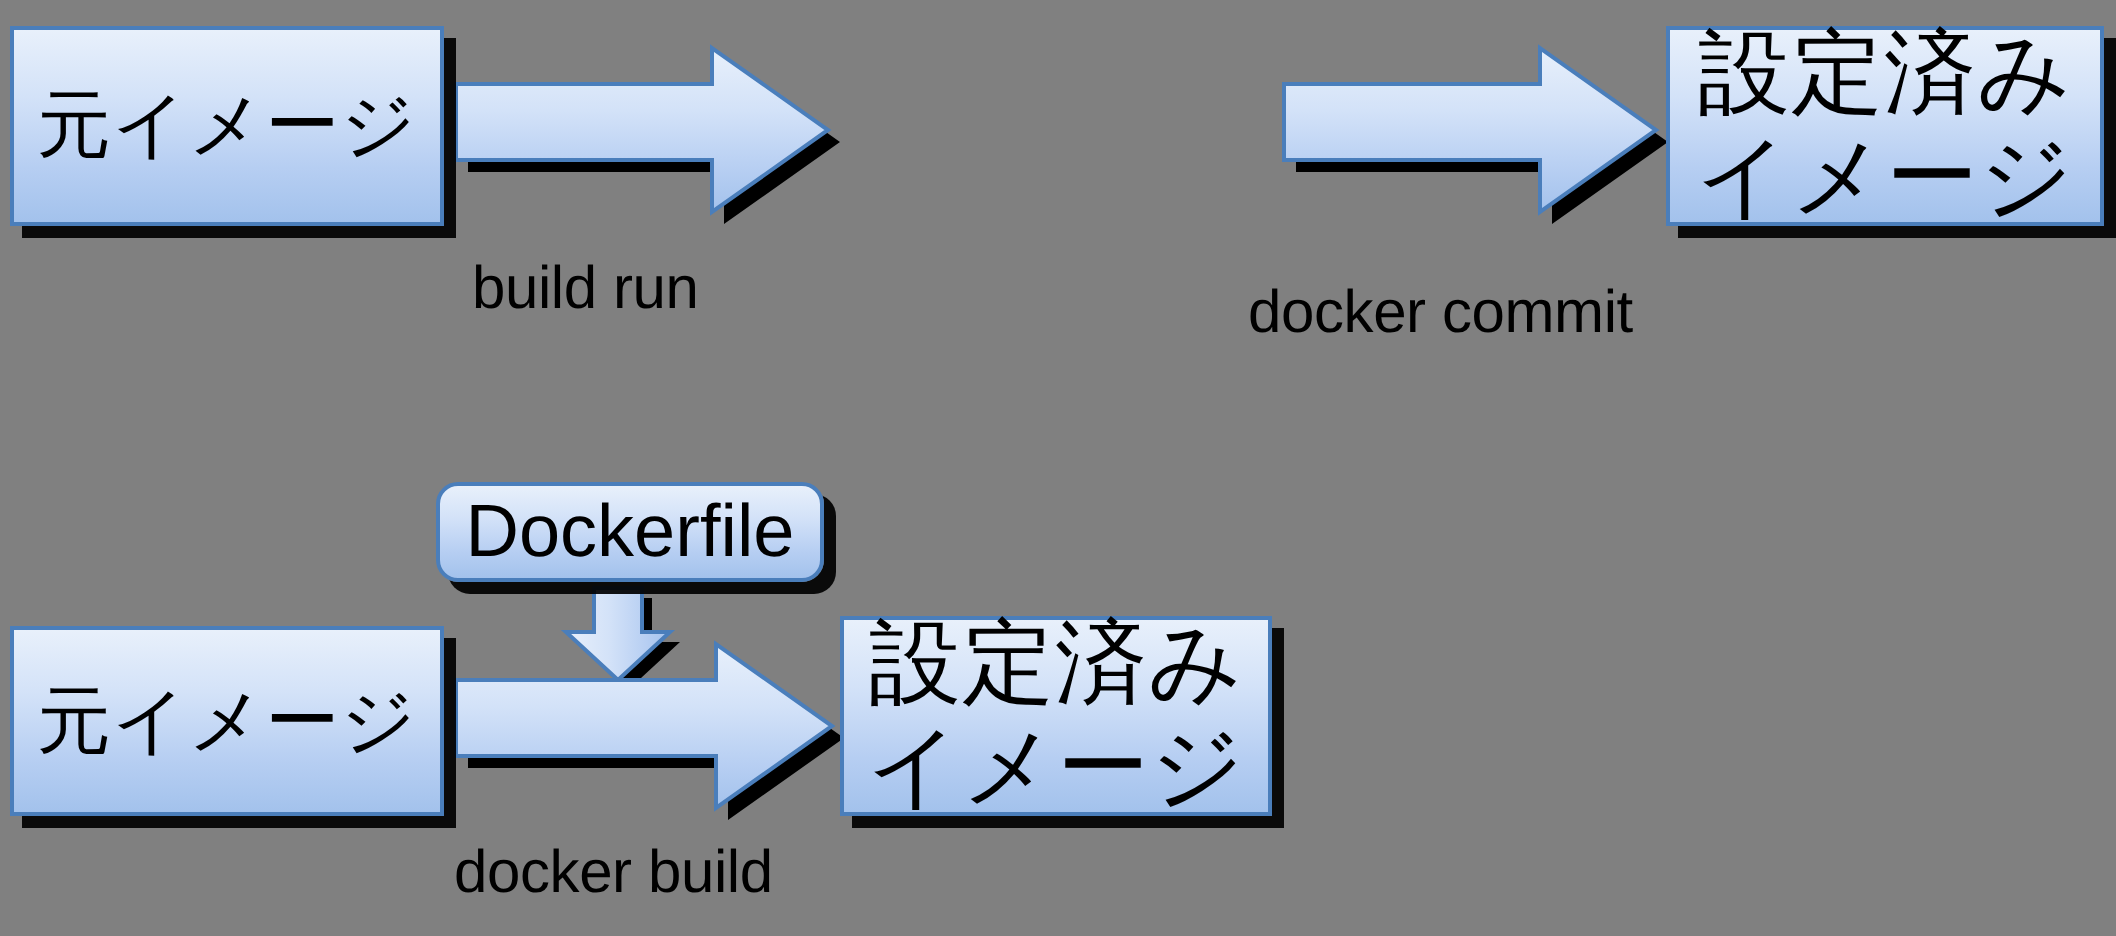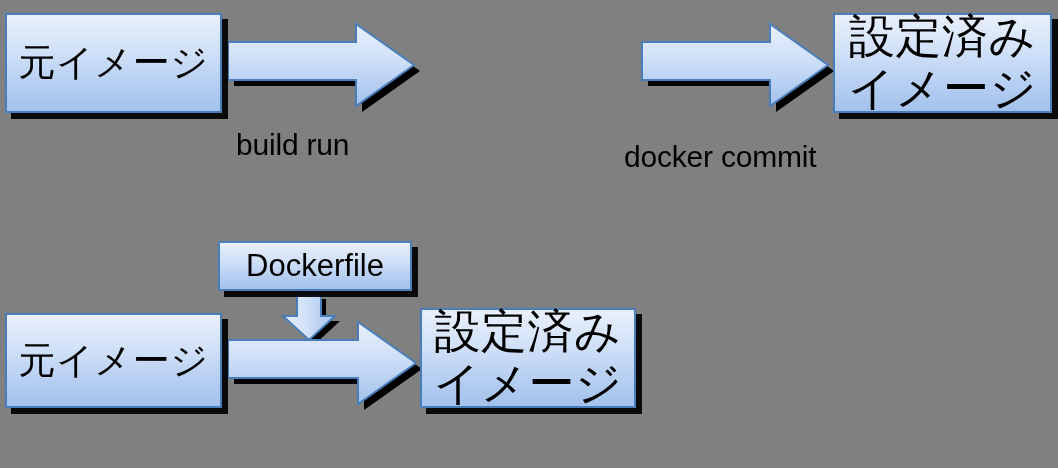--- a/index.html
+++ b/index.html
@@ -36,21 +36,21 @@
     z-index: 3;
   }
   .node .node-label {
     display: block;
     white-space: pre-line;
     padding: 0 4px;
   }
 
   .node-jp { font-size: 37px; letter-spacing: 0.5px; }
   .node-jp-2line { font-size: 46px; letter-spacing: 0.5px; }
-  .node-file { font-size: 31px; letter-spacing: 0px; }
+  .node-file { font-size: 37px; letter-spacing: 0px; border-radius: 11px; }
 
   
   .arrow {
     position: absolute;
     z-index: 2;
   }
   .arrow svg { display: block; overflow: visible; }
 
   
   .caption {
@@ -159,19 +159,20 @@
       </defs>
       <g transform="translate(6,6)">
         <polygon points="0,24 130,24 130,6 188,47 130,88 130,62 0,62" fill="#000000"></polygon>
       </g>
       <g>
         <polygon points="0,24 130,24 130,6 188,47 130,88 130,62 0,62" fill="url(#gradArrowBuild)" stroke="#4a7ebb" stroke-width="2" stroke-linejoin="miter"></polygon>
       </g>
     </svg>
   </div>
 
+  <div class="caption" style="left:227px; top:420px;">docker build</div>
 
   <div class="node node-jp-2line" style="left:420px; top:308px; width:216px; height:100px;">
     <span class="node-label">設定済み
 イメージ</span>
   </div>
 
 </div>
 
 </body></html>

